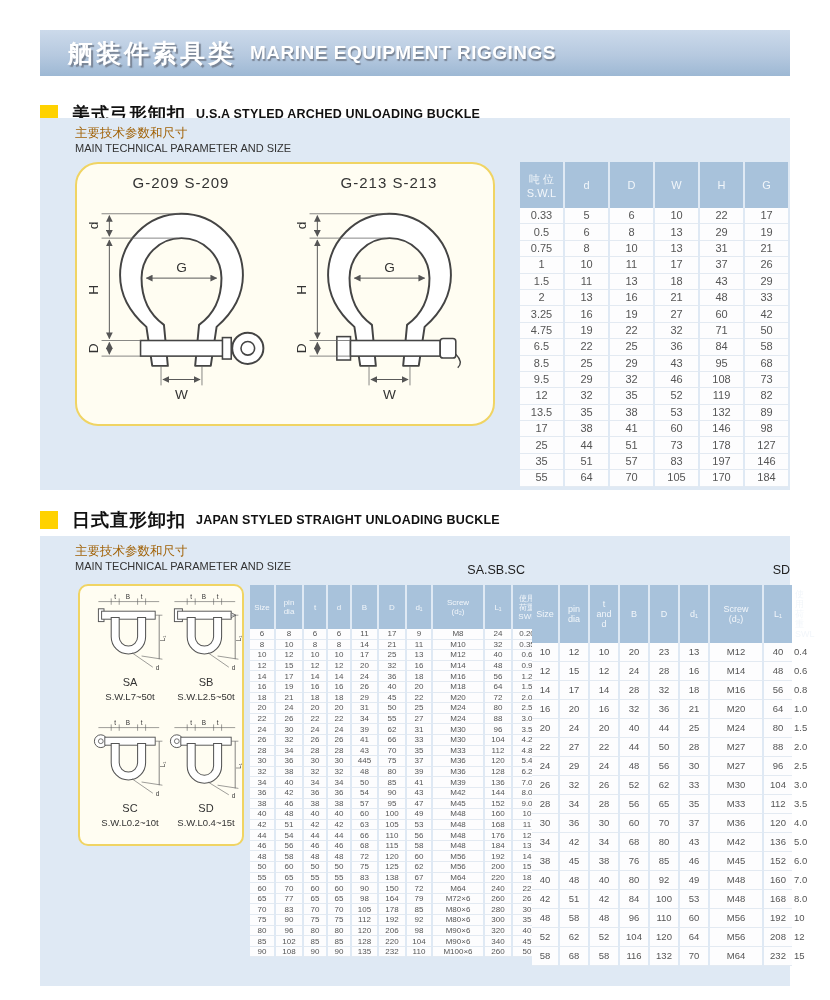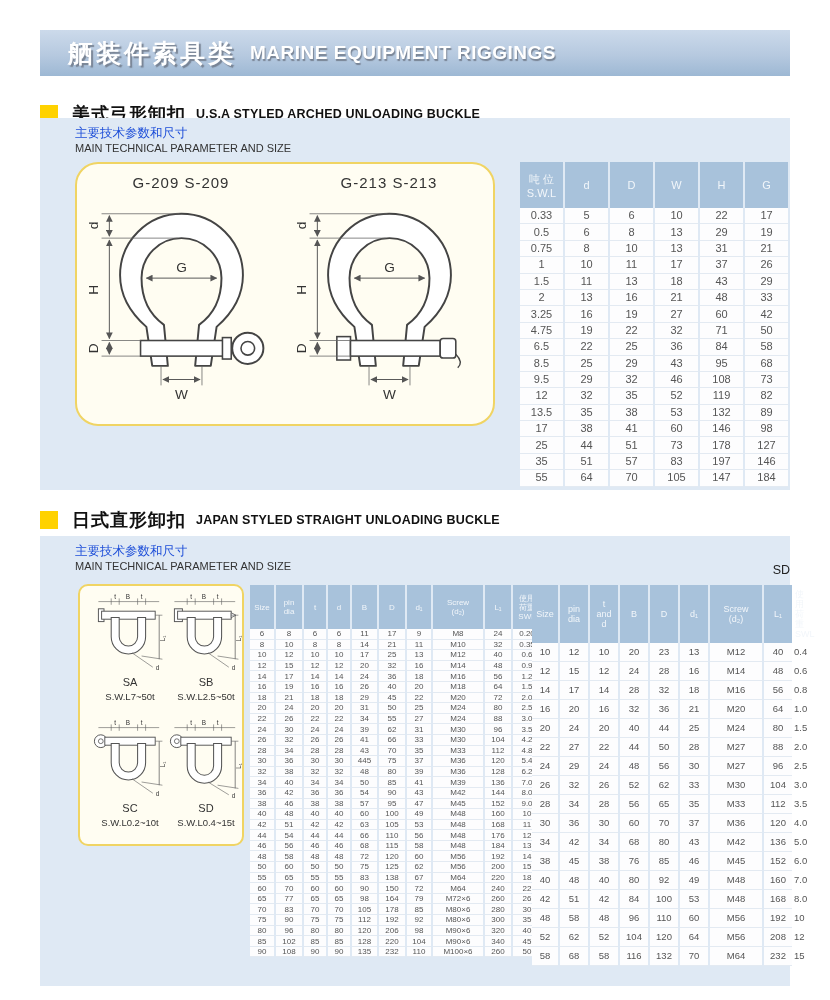--- a/index.html
+++ b/index.html
@@ -19,21 +19,21 @@
   .sec-head{position:absolute;left:40px;display:flex;align-items:center;}
   .bullet{width:18px;height:18px;background:#ffd200;margin-right:14px;flex:0 0 auto;}
   .sec-zh{font-size:18px;font-weight:bold;color:#111;letter-spacing:1px;}
   .sec-en{font-size:12.5px;font-weight:bold;color:#111;margin-left:10px;letter-spacing:.2px;}
 
   
   .panel{position:absolute;left:40px;width:750px;background:#dfe9f4;}
   #panel1{top:118px;height:372px;}
   #panel2{top:536px;height:450px;}
   .intro{position:absolute;left:35px;top:8px;line-height:15px;}
-  .intro .zh{font-size:12.5px;color:#1d4ed8;}
+  .intro .zh{font-size:12.5px;color:#a16207;}
   .intro .en{font-size:11px;color:#333;}
 
   
   .draw-box{position:absolute;background:#fffdf2;border:2px solid #f0d463;border-radius:10px;box-sizing:border-box;}
   #draw1{left:35px;top:44px;width:420px;height:264px;display:flex;justify-content:space-around;padding-top:6px;border-radius:23px;}
   .shackle{display:flex;flex-direction:column;align-items:center;}
   .shackle-label{font-size:15px;color:#333;letter-spacing:1px;margin:4px 0 0 0;}
   #draw2{left:38px;top:48px;width:166px;height:262px;display:grid;grid-template-columns:1fr 1fr;
     padding:4px 12px;row-gap:2px;}
   .mini{display:flex;flex-direction:column;align-items:center;}
@@ -316,39 +316,40 @@
             <td>57</td>
             <td>83</td>
             <td>197</td>
             <td>146</td>
           </tr>
           <tr>
             <td>55</td>
             <td>64</td>
             <td>70</td>
             <td>105</td>
-            <td>147</td>
+            <td>170</td>
             <td>184</td>
           </tr>
         </tbody>
       </table>
   </div>
 
   <div class="sec-head" style="top:508px;">
     <span class="bullet"></span>
     <span class="sec-zh">日式直形卸扣</span>
     <span class="sec-en">JAPAN STYLED STRAIGHT UNLOADING BUCKLE</span>
   </div>
 
   <div class="panel" id="panel2">
     <div class="intro">
       <div class="zh">主要技术参数和尺寸</div>
       <div class="en">MAIN TECHNICAL PARAMETER AND SIZE</div>
     </div>
 
+    <div class="tbl-label" id="labelSA">SA.SB.SC</div>
     <div class="tbl-label" id="labelSD">SD</div>
 
     <div class="draw-box" id="draw2">
 
       <div class="mini">
         <svg width="76" height="88" viewBox="0 0 95 105">
           <line x1="8" y1="12" x2="84" y2="12" stroke="#666" stroke-width="0.8"></line>
           <g stroke="#666" stroke-width="0.8">
               <line x1="24" y1="8" x2="24" y2="16"></line>
               <line x1="34" y1="8" x2="34" y2="16"></line>

